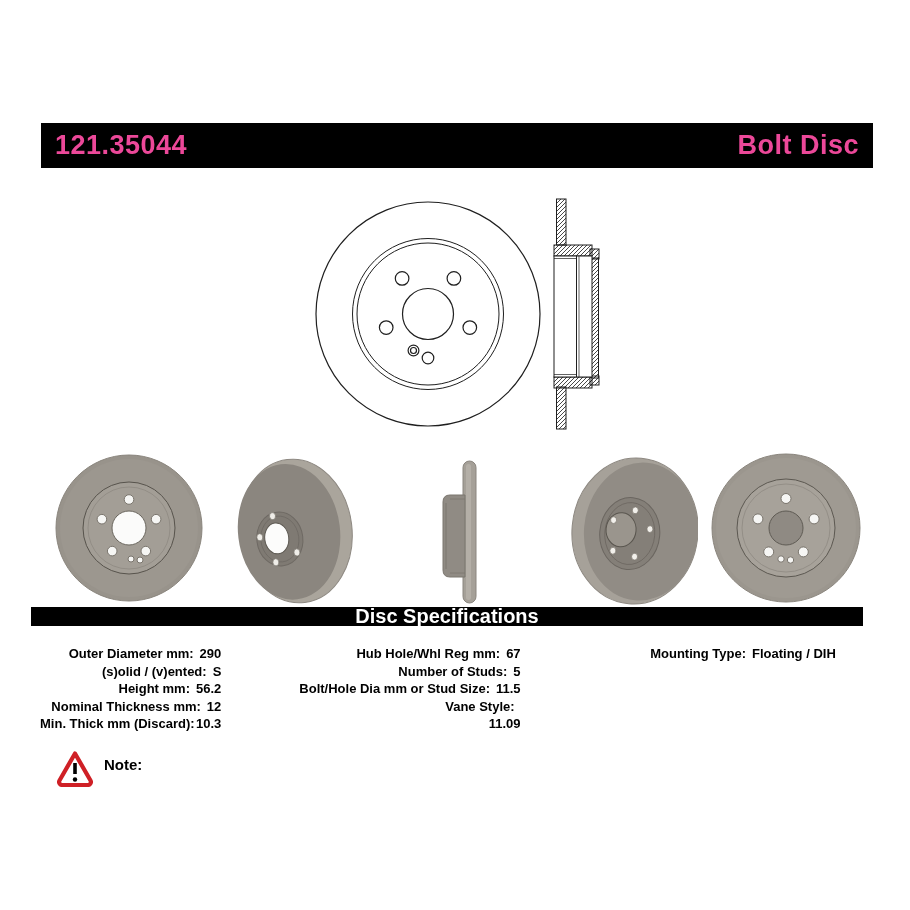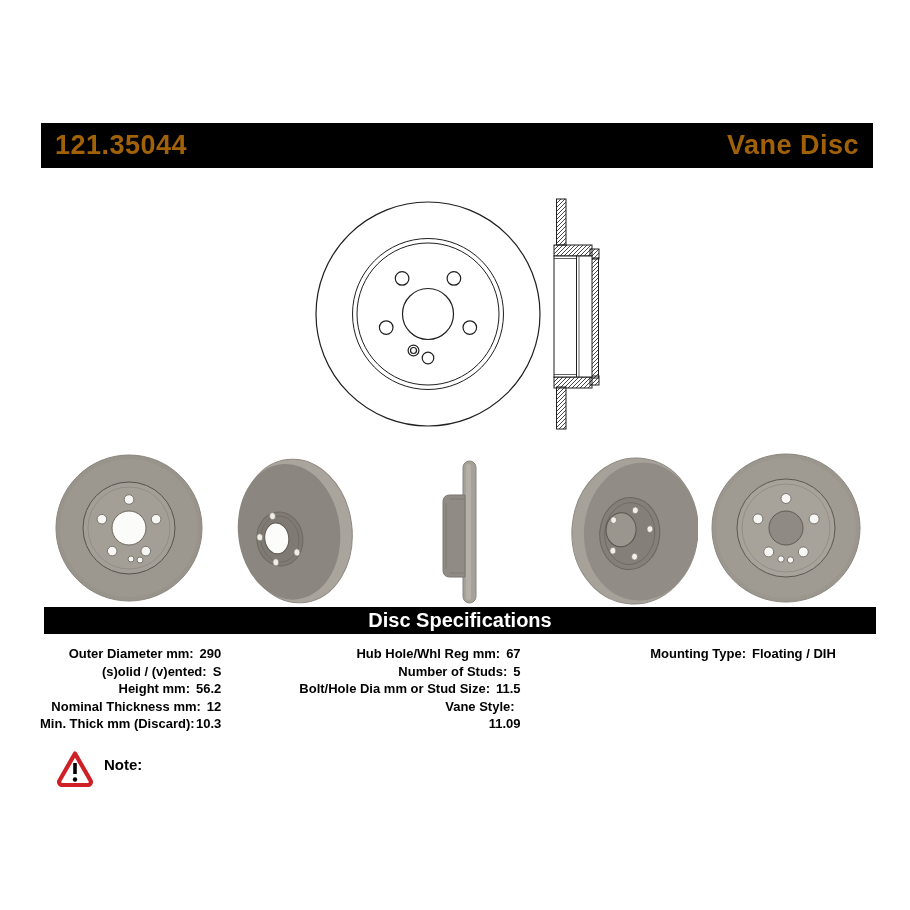--- a/index.html
+++ b/index.html
@@ -3,44 +3,44 @@
 <meta charset="utf-8">
 <style>
   html,body{margin:0;padding:0;background:#fff;}
   .page{position:relative;width:910px;height:910px;background:#ffffff;overflow:hidden;
         font-family:"Liberation Sans",sans-serif;color:#000;}
   .abs{position:absolute;}
   
   .header-bar{left:41px;top:123px;width:832px;height:45px;background:#000;
               display:flex;align-items:center;justify-content:space-between;
               padding:0 14px;box-sizing:border-box;}
-  .header-bar span{color:#a16207;font-weight:bold;font-size:27px;letter-spacing:.5px;white-space:nowrap;}
-  
-  .spec-bar{left:44px;top:607px;width:832px;height:27px;background:#000;
+  .header-bar span{color:#ec4899;font-weight:bold;font-size:27px;letter-spacing:.5px;white-space:nowrap;}
+  
+  .spec-bar{left:31px;top:607px;width:832px;height:19px;background:#000;
             display:flex;align-items:center;justify-content:center;}
   .spec-bar span{color:#fff;font-weight:bold;font-size:20px;}
   
   .spec-col{display:flex;flex-direction:column;align-items:flex-end;}
   .spec-row{display:flex;line-height:17.5px;font-size:13px;font-weight:bold;white-space:nowrap;}
   .spec-label{text-align:right;flex:0 0 auto;}
   .spec-value{margin-left:6px;text-align:left;}
   .col1{left:40px;top:645px;} .col1 .spec-label{width:150px;}
   .col2{left:293px;top:645px;} .col2 .spec-label{width:197px;}
   .col3{left:640px;top:645px;} .col3 .spec-label{width:106px;}
   
   .note-label{left:104px;top:756px;font-size:15px;font-weight:bold;}
 </style>
 </head>
 <body>
 
 <div class="page">
 
   <div class="abs header-bar">
     <span>121.35044</span>
-    <span>Vane Disc</span>
+    <span>Bolt Disc</span>
   </div>
 
   <svg class="abs" style="left:300px;top:188px;" width="320" height="252" viewBox="300 188 320 252">
     <defs>
       <pattern id="hatch" patternUnits="userSpaceOnUse" width="4" height="4">
         <path d="M-1,1 l2,-2 M0,4 l4,-4 M3,5 l2,-2" stroke="#1a1a1a" stroke-width="0.8"></path>
       </pattern>
     </defs>
 
     <g fill="none" stroke="#1f1f1f" stroke-width="1.2">

